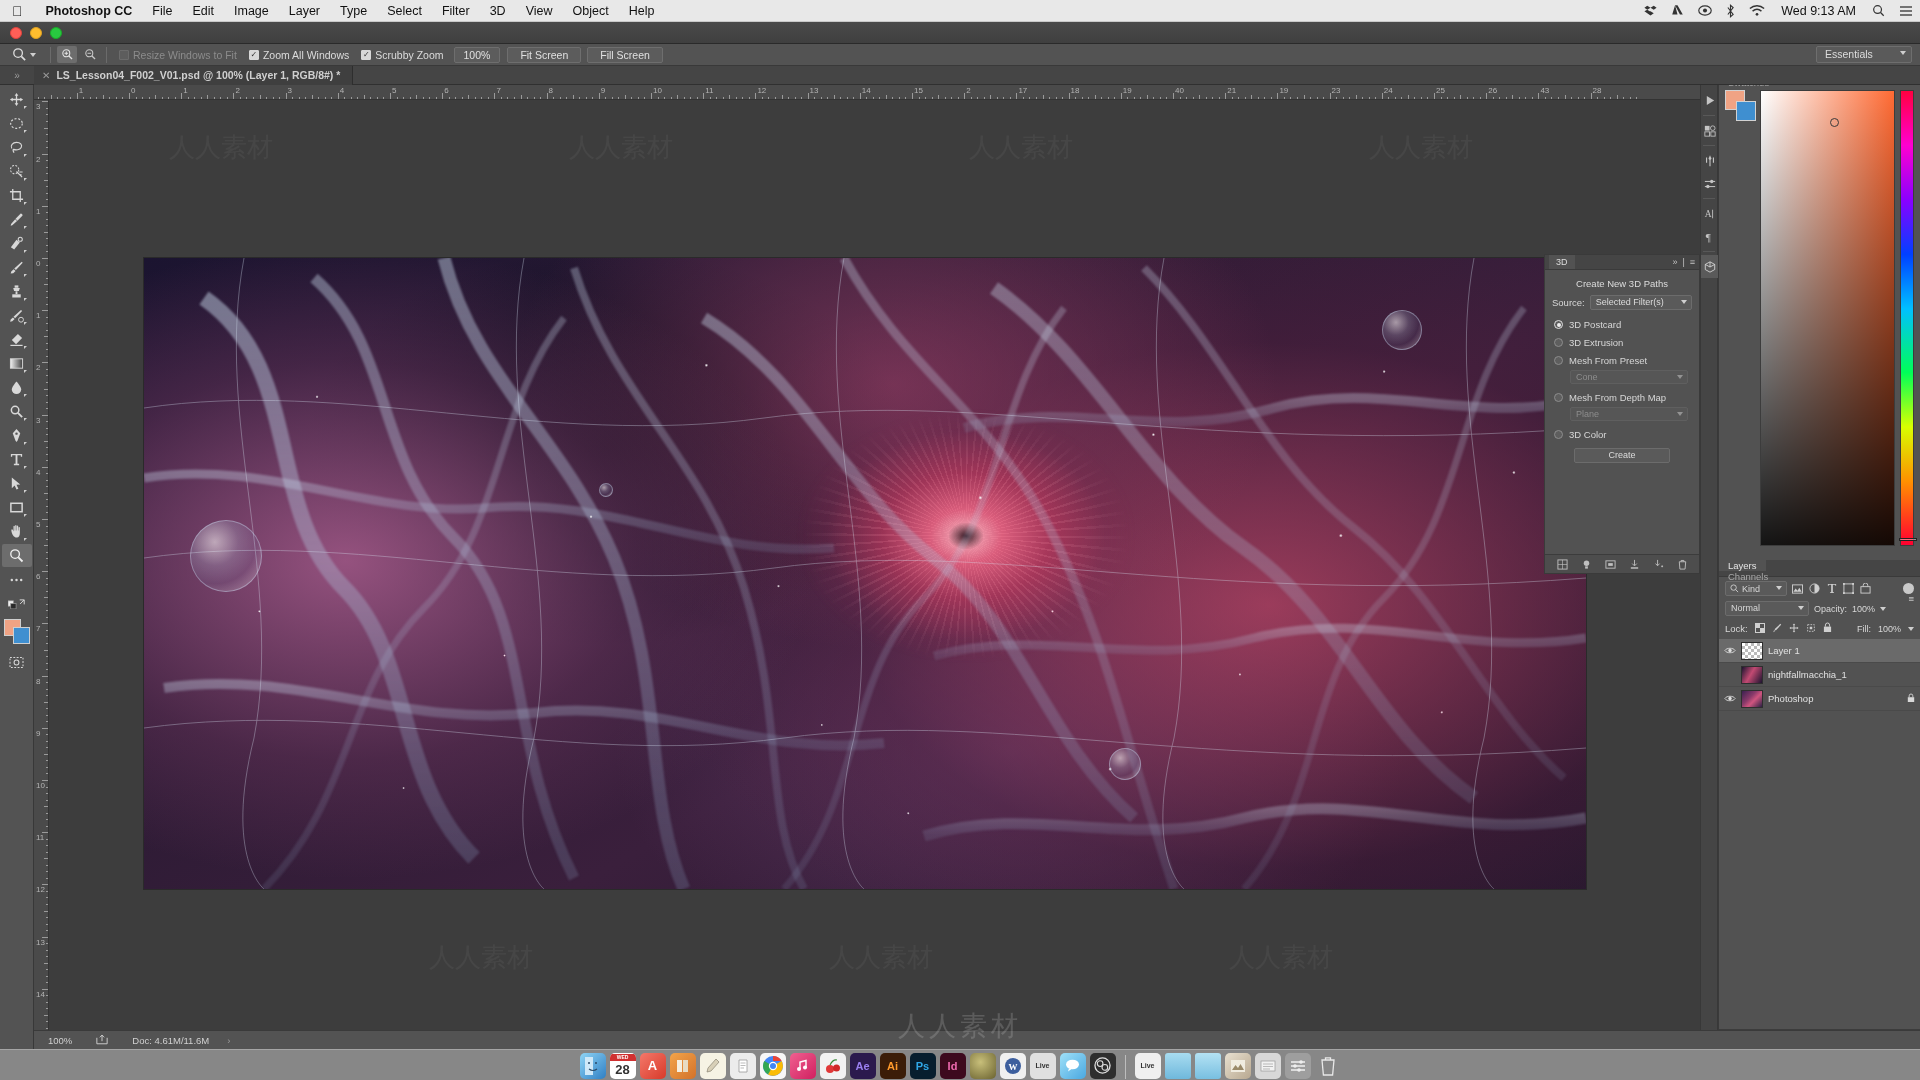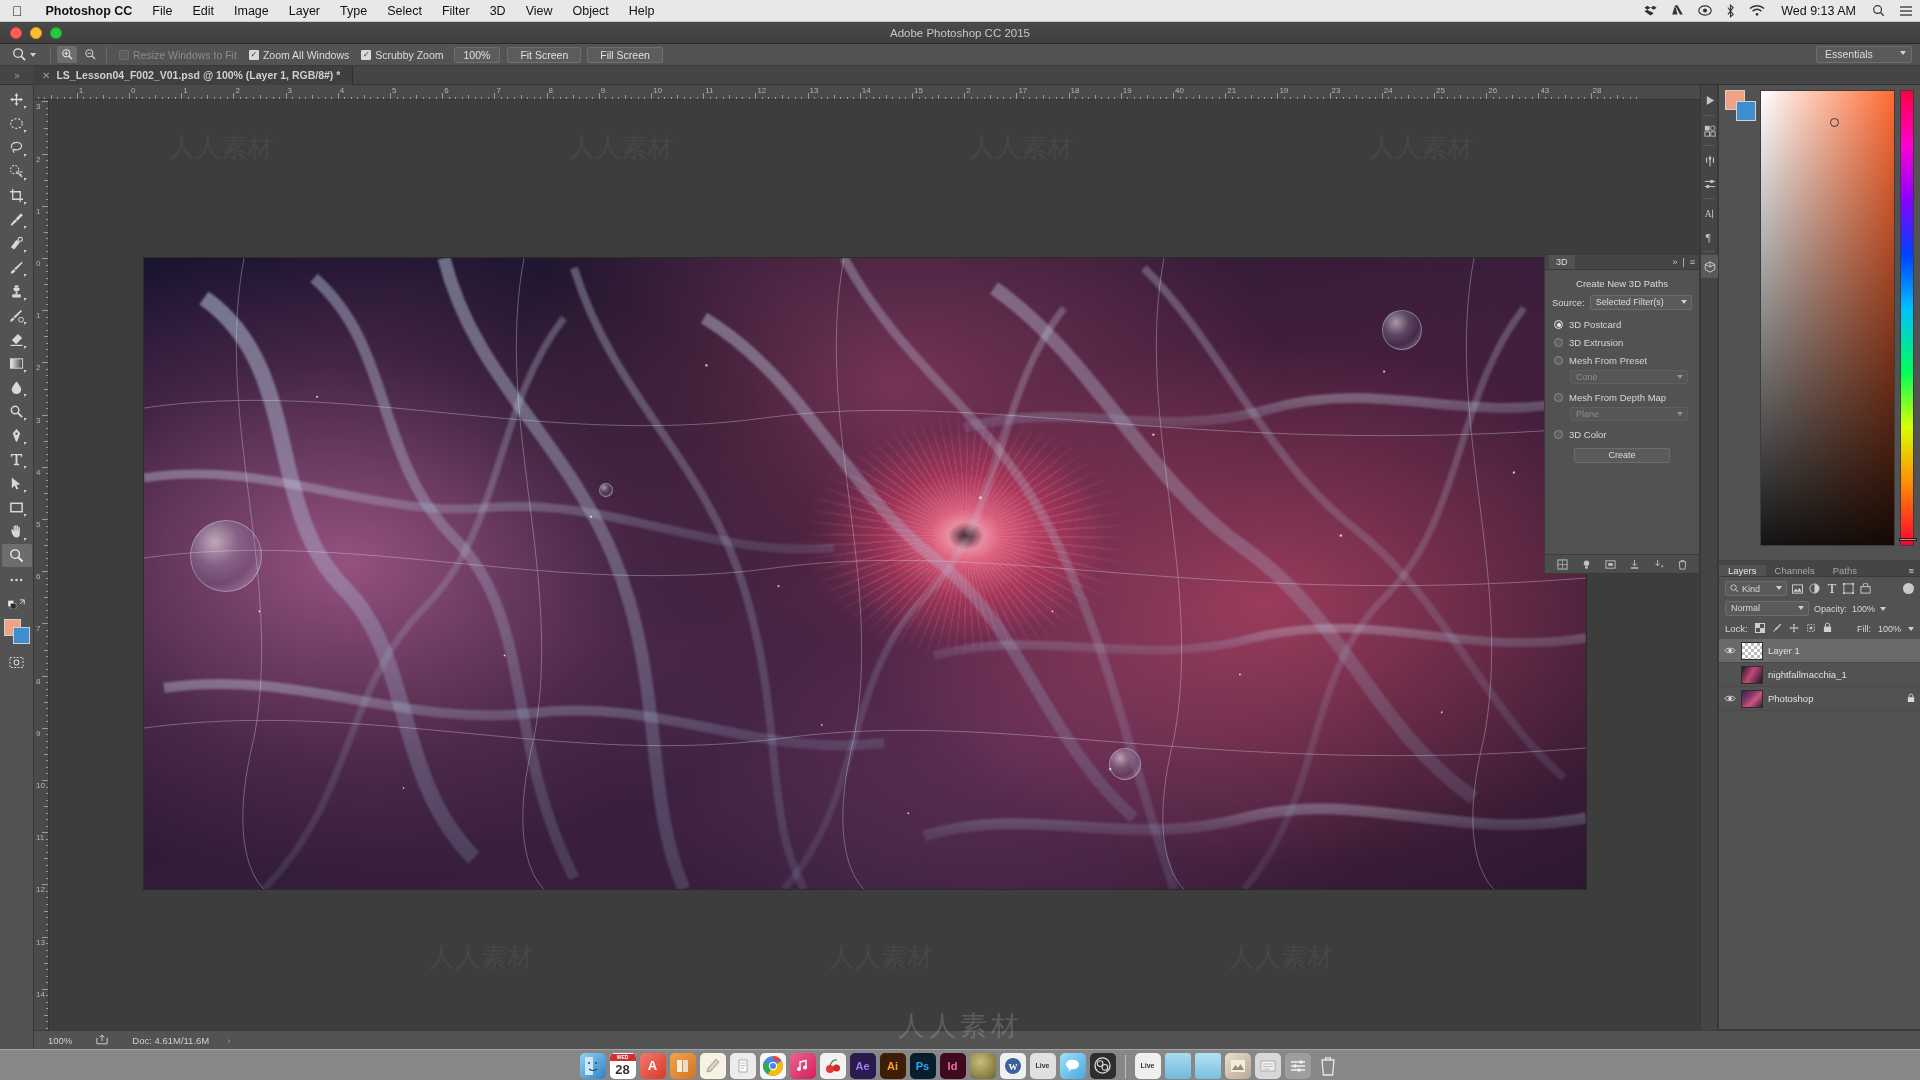--- a/index.html
+++ b/index.html
@@ -226,21 +226,21 @@
   .sub-sel .cv { position:absolute; right:4px; top:4px; opacity:.5;}
   .create-btn { margin: 8px auto 0; width: 96px; height:15px; line-height:13px; text-align:center;
     border:1px solid #6c6c6c; background:#5a5a5a; font-size:9px; color:#dcdcdc; border-radius:2px;}
   .p3d-foot { position:absolute; bottom:0; left:0; right:0; height:19px; background:#4d4d4d;
     border-top:1px solid #3c3c3c; display:flex; align-items:center; justify-content:center; gap:13px;}
 
   #panel-color {
     position:absolute; top: 66px; right: 0; width: 202px; height: 494px;
     background: #525252; border-left:1px solid #3a3a3a; z-index: 56;
   }
-  .pnl-tabs { height: 17px; background:#454545; display:flex; align-items:flex-end; border-bottom:1px solid #3a3a3a;}
+  .pnl-tabs { height: 17px; background:#454545; display:flex; align-items:flex-start; border-bottom:1px solid #3a3a3a;flex-direction:column;}
   .pnl-tab { font-size:9.5px; color:#a8a8a8; padding: 0 9px; display:flex;align-items:center;}
   .pnl-tab.active { background:#525252; color:#e4e4e4; }
   .pnl-menu { margin-left:auto; padding: 0 6px; display:flex;align-items:center;color:#c0c0c0;}
   .color-body { display:flex; padding: 7px 6px; gap:5px; height: 470px;}
   .sw-stack { position:relative; width: 30px; height: 30px; }
   .sw-fg { position:absolute; left:0;top:0;width:20px;height:20px;background:#f0a384;border:1.5px solid #d2d2d2;}
   .sw-bg { position:absolute; left:11px;top:11px;width:20px;height:20px;background:#3f8fd0;border:1.5px solid #d2d2d2;}
   .color-field { flex:1; border:1px solid #3c3c3c;
     background: linear-gradient(to bottom, rgba(0,0,0,0) 0%, rgba(0,0,0,.92) 100%),
                 linear-gradient(to right, #ffffff 0%, #ff6a33 100%); position:relative;}
@@ -373,21 +373,20 @@
       </svg>
   </div>
 </div>
 
 <div id="ps-titlebar">
   <div class="traffic">
     <div class="tl red"></div>
     <div class="tl yellow"></div>
     <div class="tl green"></div>
   </div>
-  <div class="wtitle">Adobe Photoshop CC 2015</div>
 </div>
 
 <div id="options-bar">
   <div class="ob-tool">
     <svg width="15" height="15" viewBox="0 0 16 16">
         <circle cx="6.5" cy="6.5" r="4.6" fill="none" stroke="#ddd" stroke-width="1.4"></circle>
         <line x1="10" y1="10" x2="14" y2="14" stroke="#ddd" stroke-width="1.8"></line>
       </svg>
     <span class="caret"></span>
   </div>

